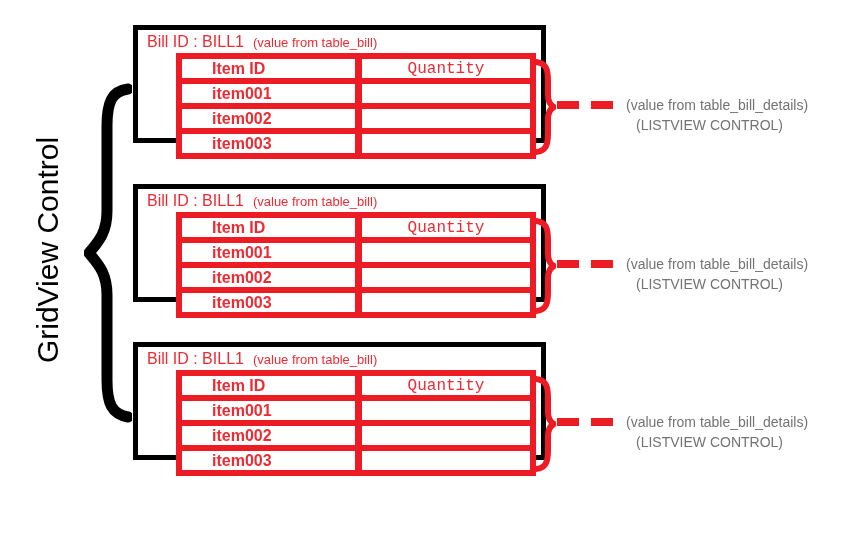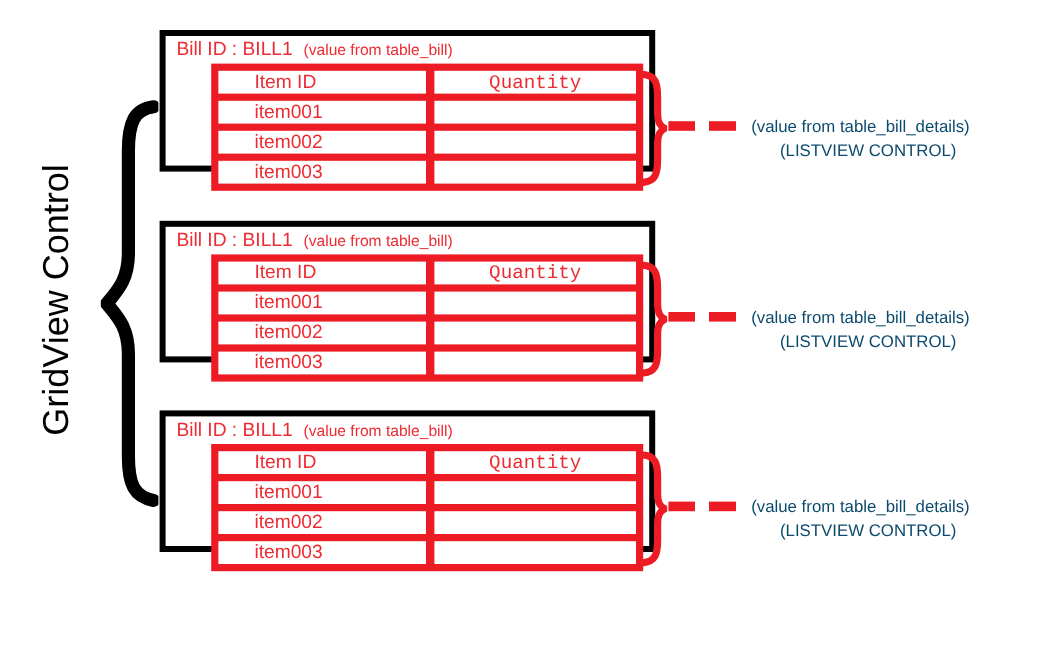--- a/index.html
+++ b/index.html
@@ -80,21 +80,21 @@
     column-gap: 7px;
   }
   .cell {
     background: #ffffff;
     color: #ED2B33;
     font-size: 16px;
     display: flex;
     align-items: center;
     overflow: hidden;
   }
-  .cell.c1 { padding-left: 30px; }
+  .cell.c1 { padding-left: 30px; font-weight: bold; }
   .cell.c2 { justify-content: center; font-family: Liberation Mono, monospace; }
 
   
   .red-brace {
     position: absolute;
     left: 532px;
     width: 24px;
     height: 96px;
   }
 
@@ -104,26 +104,26 @@
     left: 557px;
     width: 60px;
     height: 8px;
     background: repeating-linear-gradient(90deg, #ED1C24 0px, #ED1C24 22px, transparent 22px, transparent 34px);
   }
 
   
   .annot {
     position: absolute;
     left: 626px;
-    color: #0c4a6e;
+    color: #737373;
     font-size: 14px;
     line-height: 18px;
     white-space: nowrap;
   }
-  .annot-line2 { margin-left: 24px; margin-top: 2px; }
+  .annot-line2 { margin-left: 10px; margin-top: 2px; }
 </style>
 </head>
 <body>
 
 <div class="canvas">
 
   <div class="gridview-label">GridView Control</div>
 
   <svg class="black-brace" viewBox="0 0 48 340" aria-hidden="true">
     <path d="M 44 6 C 28 8, 23 19, 23 43 L 23 128 C 23 151, 13 160, 5 170 C 13 180, 23 189, 23 212 L 23 297 C 23 321, 28 331, 44 334" fill="none" stroke="#000000" stroke-width="11" stroke-linecap="round"></path>

